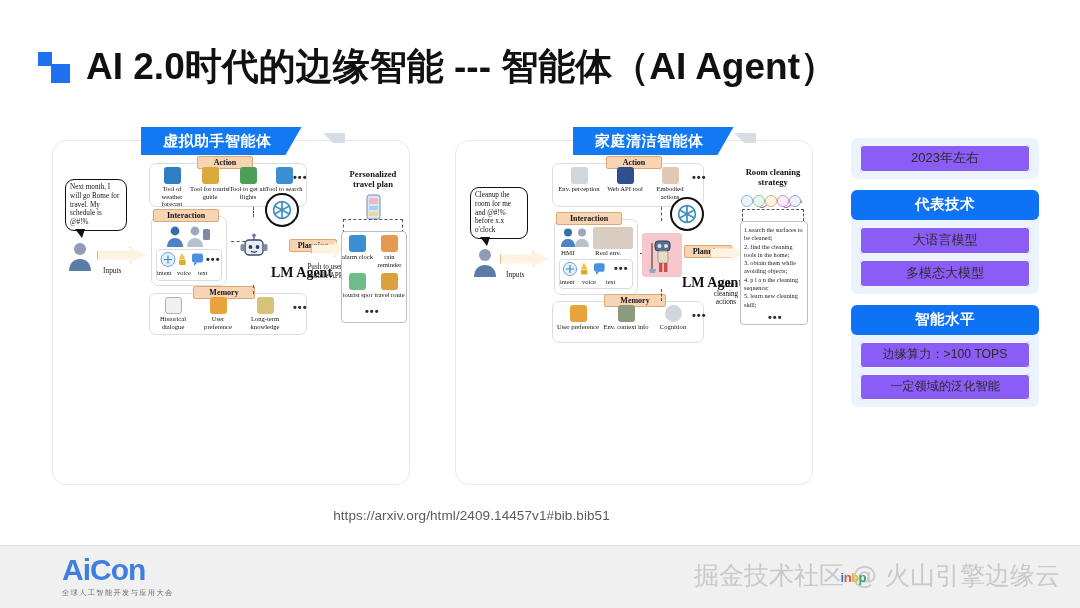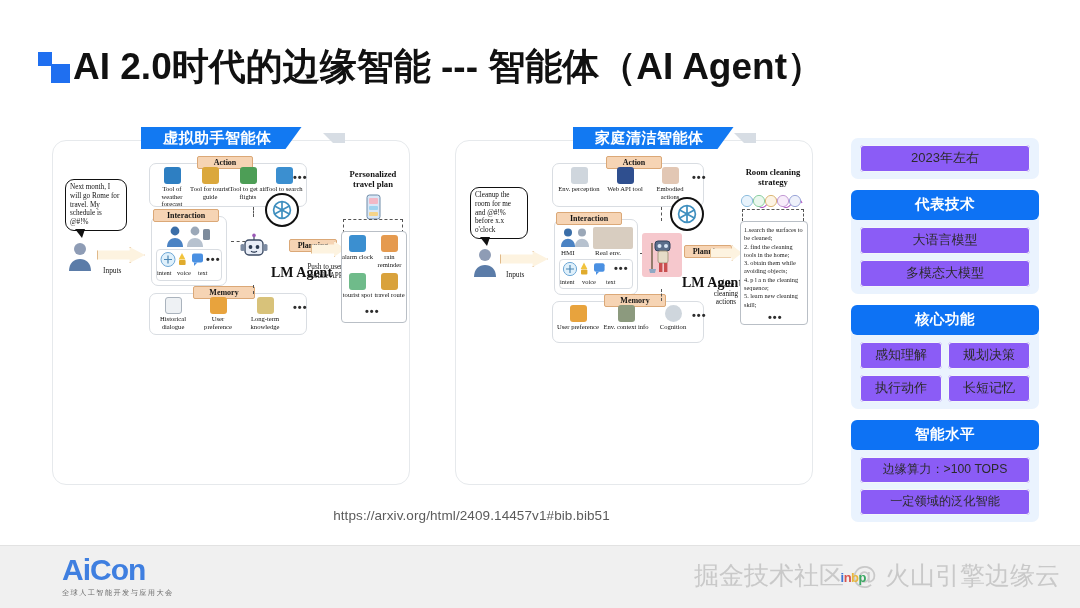--- a/index.html
+++ b/index.html
@@ -8,21 +8,21 @@
     font-family: "Liberation Sans", "DejaVu Sans", sans-serif;
     background: #ffffff;
     overflow: hidden;
     position: relative;
   }
 
   
   .title-row {
     position: absolute;
     left: 38px; top: 42px;
-    display: flex; align-items: center; gap: 1px;
+    display: flex; align-items: center; gap: 14px;
   }
   .title-mark { position: relative; width: 34px; height: 34px; flex: none; }
   .title-mark .sq { position: absolute; background: #1f6ff0; }
   .title-mark .sq1 { left: 0; top: 2px; width: 14px; height: 14px; }
   .title-mark .sq2 { left: 13px; top: 14px; width: 19px; height: 19px; }
   .page-title {
     font-size: 37px; font-weight: bold; color: #111111;
     letter-spacing: 0px; white-space: nowrap;
   }
 
@@ -32,21 +32,21 @@
     background: #ffffff;
     border: 1px solid #e6e9ec;
     border-radius: 14px;
   }
   .card-left  { left: 52px;  top: 140px; width: 358px; height: 345px; }
   .card-right { left: 455px; top: 140px; width: 358px; height: 345px; }
 
   
   .ribbon {
     position: absolute; top: -14px; left: 88px;
-    height: 22px; display: flex; align-items: center;
+    height: 28px; display: flex; align-items: center;
     background: #1279f2; color: #fff;
     font-size: 15px; font-weight: bold; letter-spacing: .5px;
     padding: 0 30px 0 22px;
     clip-path: polygon(0 0, 100% 0, calc(100% - 16px) 100%, 0 100%);
     z-index: 4;
   }
   .ribbon.r2 { left: 85px; margin-left: 32px; }
   .ribbon-tail {
     position: absolute; top: -8px; height: 10px; width: 22px;
     background: #d7dde4;
@@ -453,31 +453,20 @@
   </div>
 
   <div class="spanel">
     <div class="spanel-head">代表技术</div>
     <div class="pill-wrap">
       <div class="pill">大语言模型</div>
       <div class="pill">多模态大模型</div>
     </div>
   </div>
 
-  <div class="spanel">
-    <div class="spanel-head">核心功能</div>
-    <div class="pill-wrap">
-      <div class="grid2">
-        <div class="pill">感知理解</div>
-        <div class="pill">规划决策</div>
-        <div class="pill">执行动作</div>
-        <div class="pill">长短记忆</div>
-      </div>
-    </div>
-  </div>
 
   <div class="spanel">
     <div class="spanel-head">智能水平</div>
     <div class="pill-wrap">
       <div class="pill sm">边缘算力：&gt;100 TOPS</div>
       <div class="pill sm">一定领域的泛化智能</div>
     </div>
   </div>
 </div>
 

